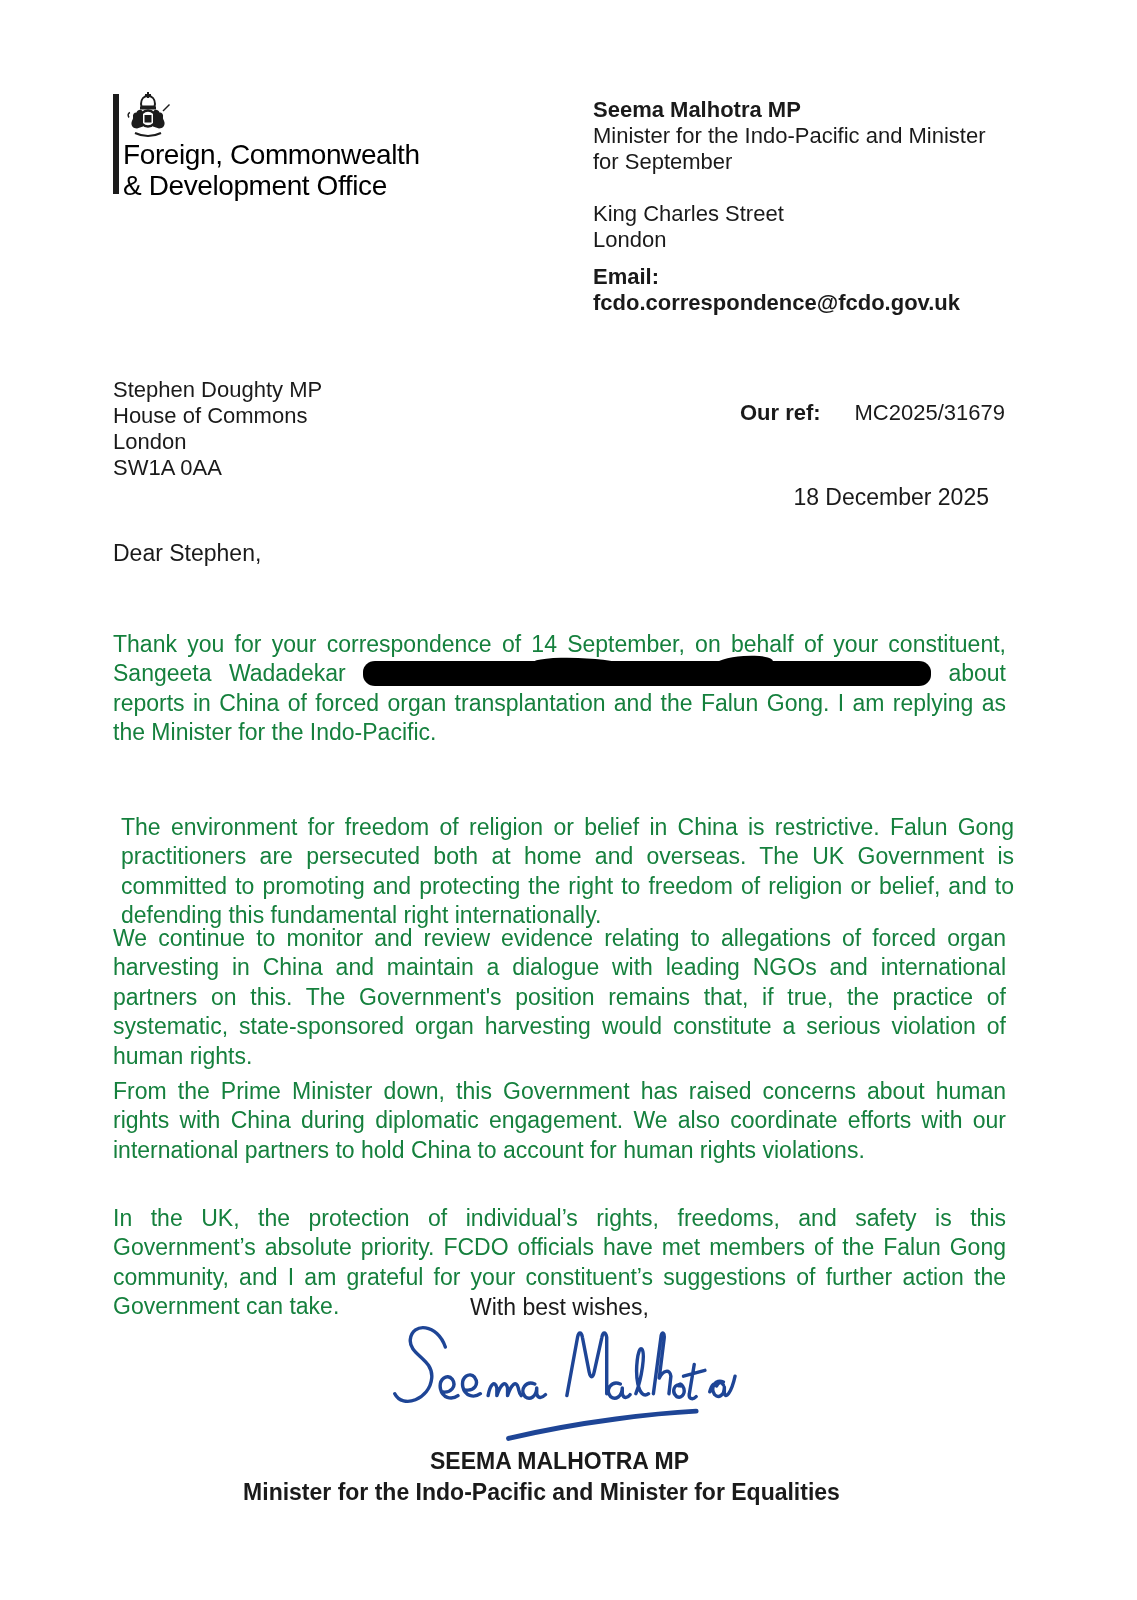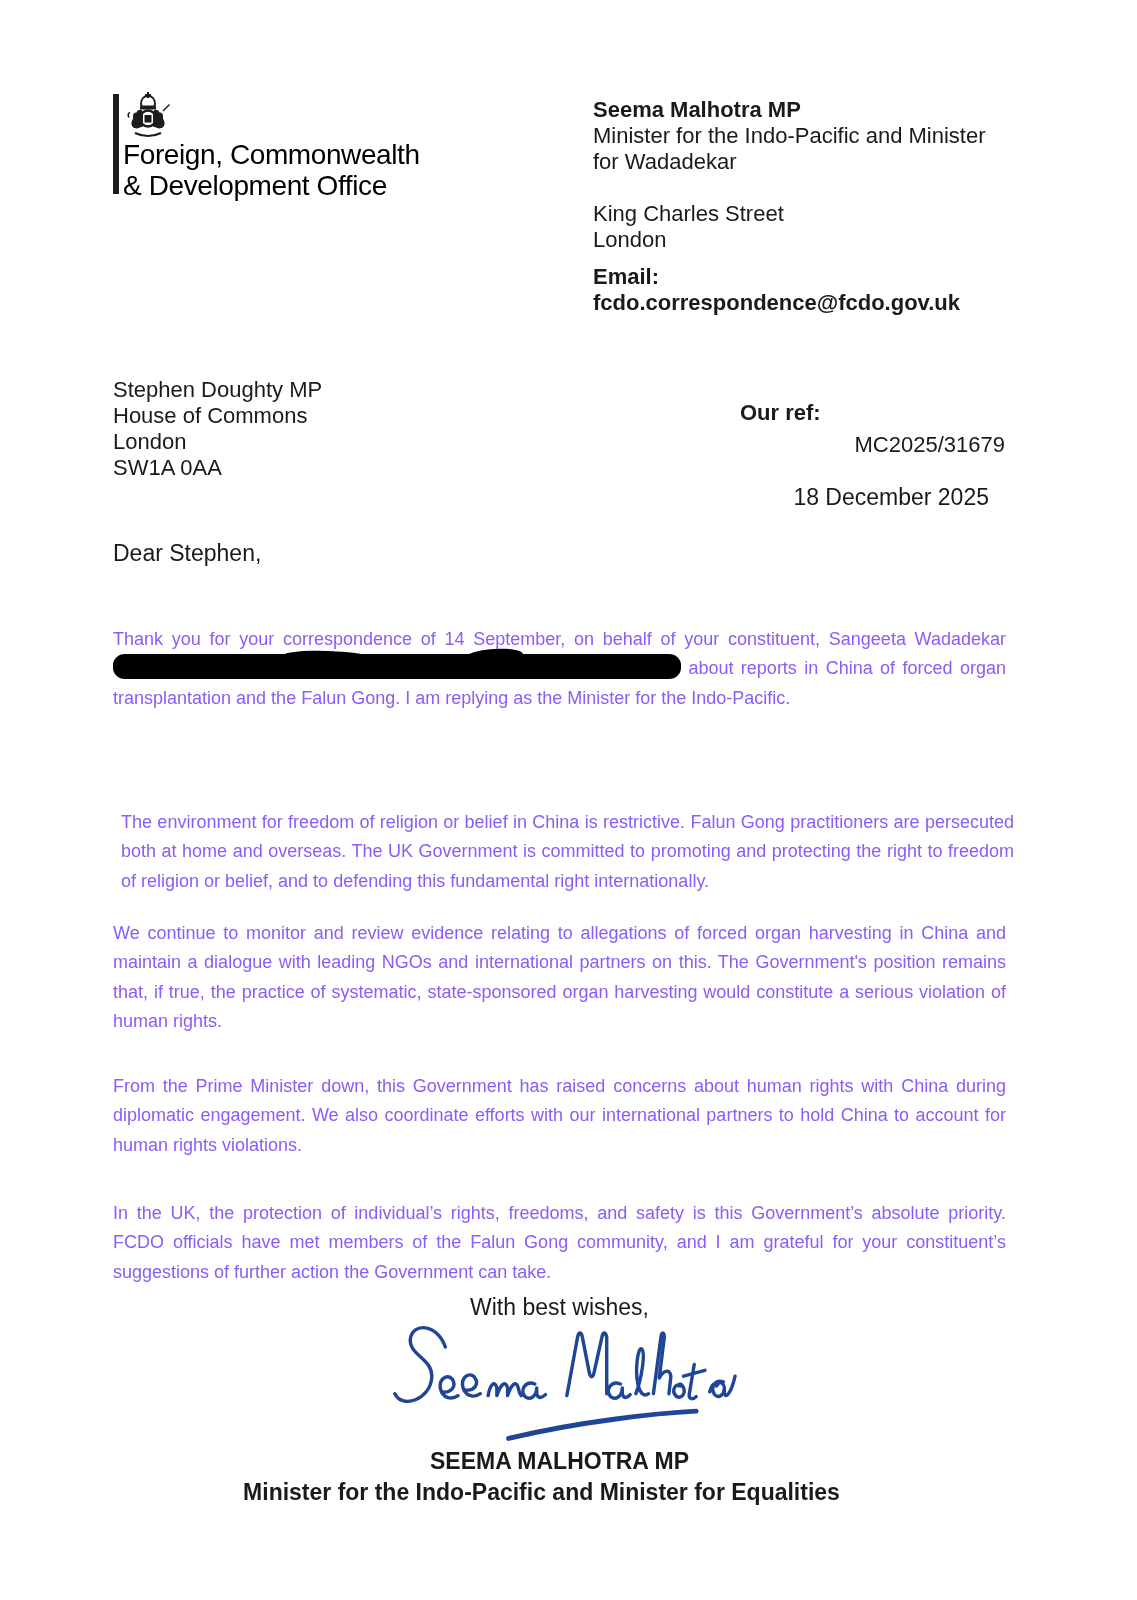--- a/index.html
+++ b/index.html
@@ -64,42 +64,41 @@
   .ref-label {
     position: absolute;
     left: 740px; top: 400px;
     font-size: 22px;
     font-weight: bold;
   }
   .ref-value {
     position: absolute;
     right: 132px; top: 400px;
     font-size: 22px;
-    margin-top: 32px;
   }
   .date-line {
     position: absolute;
     right: 148px; top: 484px;
     font-size: 23px;
   }
 
   
   .salutation {
     position: absolute;
     left: 113px; top: 540px;
     font-size: 23px;
   }
   .para {
     position: absolute;
     left: 113px;
     width: 893px;
-    font-size: 18px;
+    font-size: 23px;
     line-height: 29.4px;
     text-align: justify;
-    color: #8b5cf6;
+    color: #15803d;
   }
   .p1 { top: 607px; }
   .p2 { top: 790px; margin-left: 8px; }
   .p3 { top: 901px; }
   .p4 { top: 1054px; }
   .p5 { top: 1181px; }
 
   
   .redaction {
     display: inline-block;
@@ -179,21 +178,21 @@
     </g>
   </svg>
   <div class="logo-text">
     <div>Foreign, Commonwealth</div>
     <div>&amp; Development Office</div>
   </div>
 
   <div class="sender-block">
     <div class="bold">Seema Malhotra MP</div>
     <div>Minister for the Indo-Pacific and Minister</div>
-    <div>for Wadadekar</div>
+    <div>for September</div>
     <div class="gap-lg"></div>
     <div>King Charles Street</div>
     <div>London</div>
     <div class="gap-sm"></div>
     <div class="bold">Email:</div>
     <div class="bold">fcdo.correspondence@fcdo.gov.uk</div>
   </div>
 
   <div class="recipient-block">
     <div>Stephen Doughty MP</div>

